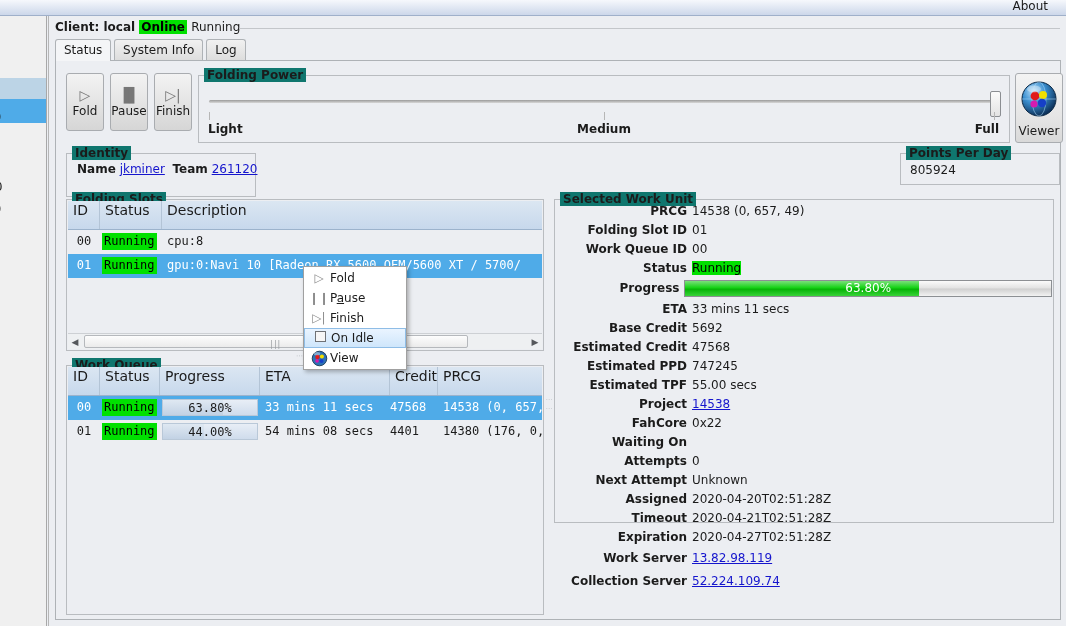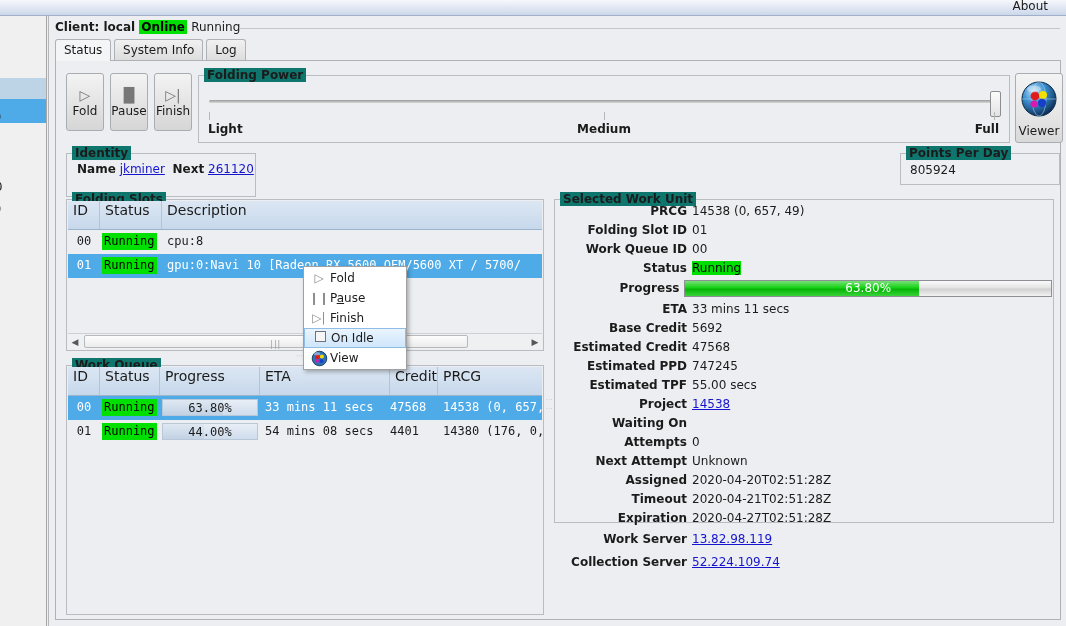--- a/index.html
+++ b/index.html
@@ -322,21 +322,21 @@
           </svg>
         </span>
         <span class="cap">Viewer</span>
       </div>
 
       <div class="group" style="left:10px; top:92px; width:190px; height:44px;">
         <span class="legend">Identity</span>
         <div class="id-row">
           <b>Name</b>
           <a class="link">jkminer</a>
-          &nbsp;<b>Next</b>
+          &nbsp;<b>Team</b>
           <a class="link">261120</a>
         </div>
       </div>
 
       <div class="group" style="left:844px; top:92px; width:160px; height:32px;">
         <span class="legend">Points Per Day</span>
         <div class="ppd-val">805924</div>
       </div>
 
       <div class="splitter-v" style="left:489px; top:134px; height:420px;">
@@ -470,20 +470,24 @@
             <div class="swu-key">Estimated PPD</div>
             <div class="swu-val">747245</div>
           </div>
           <div class="swu-row">
             <div class="swu-key">Estimated TPF</div>
             <div class="swu-val">55.00 secs</div>
           </div>
           <div class="swu-row">
             <div class="swu-key">Project</div>
             <div class="swu-val"><a class="link">14538</a></div>
+          </div>
+          <div class="swu-row">
+            <div class="swu-key">FahCore</div>
+            <div class="swu-val">0x22</div>
           </div>
           <div class="swu-row">
             <div class="swu-key">Waiting On</div>
             <div class="swu-val"></div>
           </div>
           <div class="swu-row">
             <div class="swu-key">Attempts</div>
             <div class="swu-val">0</div>
           </div>
           <div class="swu-row">

